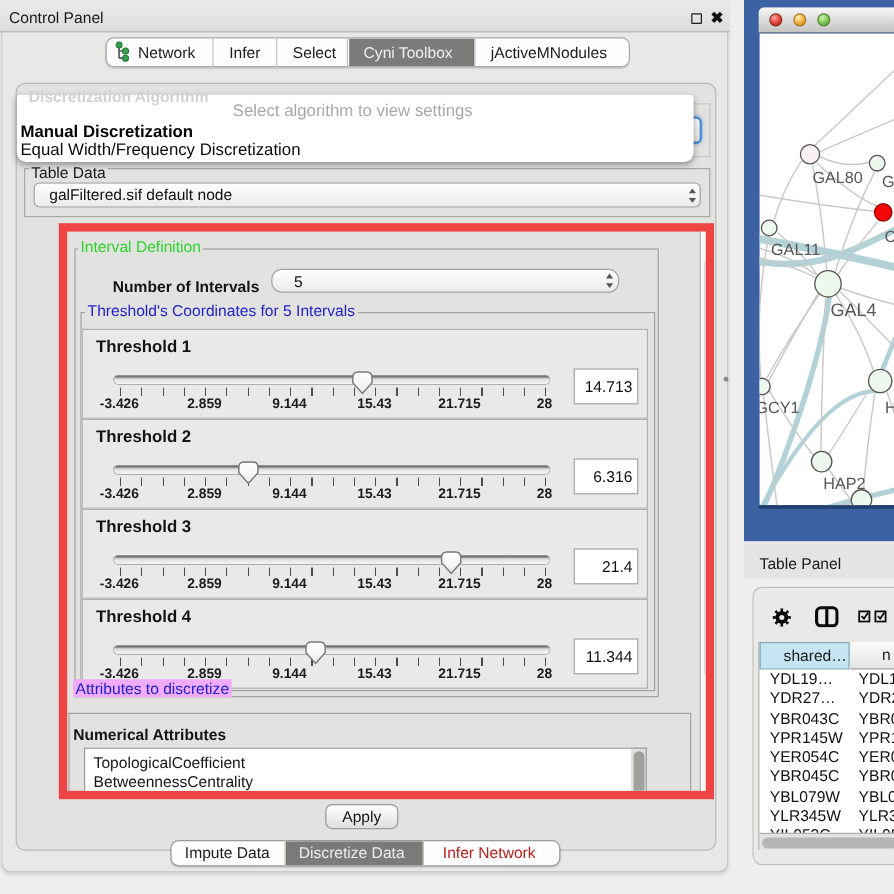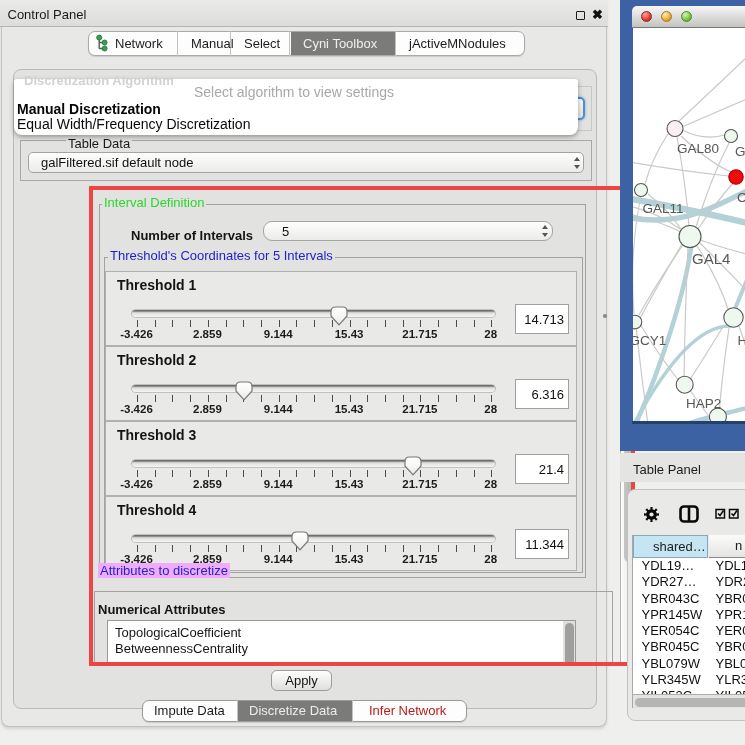--- a/index.html
+++ b/index.html
@@ -37,27 +37,27 @@
 
 #popup { position:absolute; left:14px; top:79px; width:564px; height:56px; background:#fff;
   border-radius:3px 3px 8px 8px; box-shadow:0 2px 5px rgba(0,0,0,0.35); z-index:2; }
 #dlabel { position:absolute; left:24px; top:73px; font-size:13px; font-weight:bold; color:#d2d2d0; z-index:3; }
 #pgray { position:absolute; left:194px; top:83.5px; font-size:14px; color:#a8a8a8; z-index:3; }
 #pitem1 { position:absolute; left:17px; top:100.5px; font-size:14px; font-weight:bold; color:#050505; z-index:3; }
 #pitem2 { position:absolute; left:17px; top:116px; font-size:14px; color:#0a0a0a; z-index:3; }
 
 
 #tdgroup { position:absolute; left:20px; top:140px; width:572px; height:41px; border:1px solid #a8a8a6; z-index:0; }
-#tdlabel { position:absolute; left:24px; top:135.5px; font-size:13px; color:#1a1a1a; background:#e2e2e0; padding:0 2px; z-index:1;margin-left:42px; }
+#tdlabel { position:absolute; left:24px; top:135.5px; font-size:13px; color:#1a1a1a; background:#e2e2e0; padding:0 2px; z-index:1; }
 #gfcombo { position:absolute; left:28px; top:152px; width:556px; height:21px; border:1px solid #a3a3a1; border-radius:5px;
   background:linear-gradient(#fefefe,#ebebe9); z-index:1; }
 #gfcombo .ctext { position:absolute; left:12px; top:0; line-height:20px; font-size:13px; color:#111; }
 
 
-#spane { position:absolute; left:49px; top:186px; width:546px; height:480px; border:4px solid #ef4444; overflow:hidden;margin-left:40px; }
+#spane { position:absolute; left:49px; top:186px; width:546px; height:480px; border:7px solid #ef4444; overflow:hidden; }
 #vsb { position:absolute; left:527px; top:0; width:18px; height:478px; background:linear-gradient(to right,#fdfdfd,#d8d8d6); border-left:1px solid #b2b2b0; }
 #vsbthumb { position:absolute; left:2.5px; top:21px; width:13px; height:352px; border-radius:7px; background:linear-gradient(to right,#c6c6c4,#a9a9a7); }
 
 
 #igroup { position:absolute; left:6px; top:13.5px; width:487px; height:374px; border:1px solid #a2a2a0; }
 #ilabel { position:absolute; left:9px; top:5px; font-size:13px; color:#2dd62d; background:#e2e2e0; padding:0 2px; }
 #nilabel { position:absolute; left:38px; top:38px; font-size:13px; font-weight:bold; color:#141414; }
 #combo5 { position:absolute; left:170px; top:31px; width:290px; height:20px; border:1px solid #a5a5a3; border-radius:9px;
   background:linear-gradient(#fefefe,#ebebe9); }
 #combo5 .ctext { position:absolute; left:18px; top:0; line-height:19px; font-size:13px; color:#111; }
@@ -134,21 +134,21 @@
 <div id="toptabs">
   <div class="tseg" style="left:202px;width:105px;background:#7b7b79;"></div>
 </div>
 <svg class="abs" style="left:96px;top:34px;z-index:1;" width="13" height="18" viewBox="0 0 13 18">
     <path d="M3.2,4 L3.2,14.5 M3.2,8.5 L8.2,8.5 M3.2,14.5 L8.2,14.5" fill="none" stroke="#565660" stroke-width="1.4"></path>
     <circle cx="3.2" cy="3.6" r="2.5" fill="#3ca052" stroke="#1e7a34" stroke-width="0.9"></circle>
     <circle cx="8.6" cy="8.5" r="2.5" fill="#3ca052" stroke="#1e7a34" stroke-width="0.9"></circle>
     <circle cx="8.6" cy="14.5" r="2.5" fill="#3ca052" stroke="#1e7a34" stroke-width="0.9"></circle>
   </svg>
 <div class="abs" style="left:115px;top:31px;height:25px;line-height:25px;font-size:13px;color:#1c1c1c;z-index:1;">Network</div>
-<div class="abs" style="left:191px;top:31px;height:25px;line-height:25px;font-size:13px;color:#1c1c1c;z-index:1;">Manual</div>
+<div class="abs" style="left:191px;top:31px;height:25px;line-height:25px;font-size:13px;color:#1c1c1c;z-index:1;">Infer</div>
 <div class="abs" style="left:244px;top:31px;height:25px;line-height:25px;font-size:13px;color:#1c1c1c;z-index:1;">Select</div>
 <div class="abs" style="left:303px;top:31px;height:40px;line-height:25px;font-size:13px;color:#efefed;z-index:1;">Cyni Toolbox</div>
 <div class="abs" style="left:409px;top:31px;height:25px;line-height:25px;font-size:13px;color:#1c1c1c;z-index:1;">jActiveMNodules</div>
 <div class="tsep abs" style="left:177px;top:31px;"></div>
 <div class="tsep abs" style="left:230px;top:31px;"></div>
 <div class="tsep abs" style="left:289px;top:31px;"></div>
 <div class="tsep abs" style="left:395px;top:31px;"></div>
 
 <div id="dgroup"></div>
 <div id="dcombo"></div>

